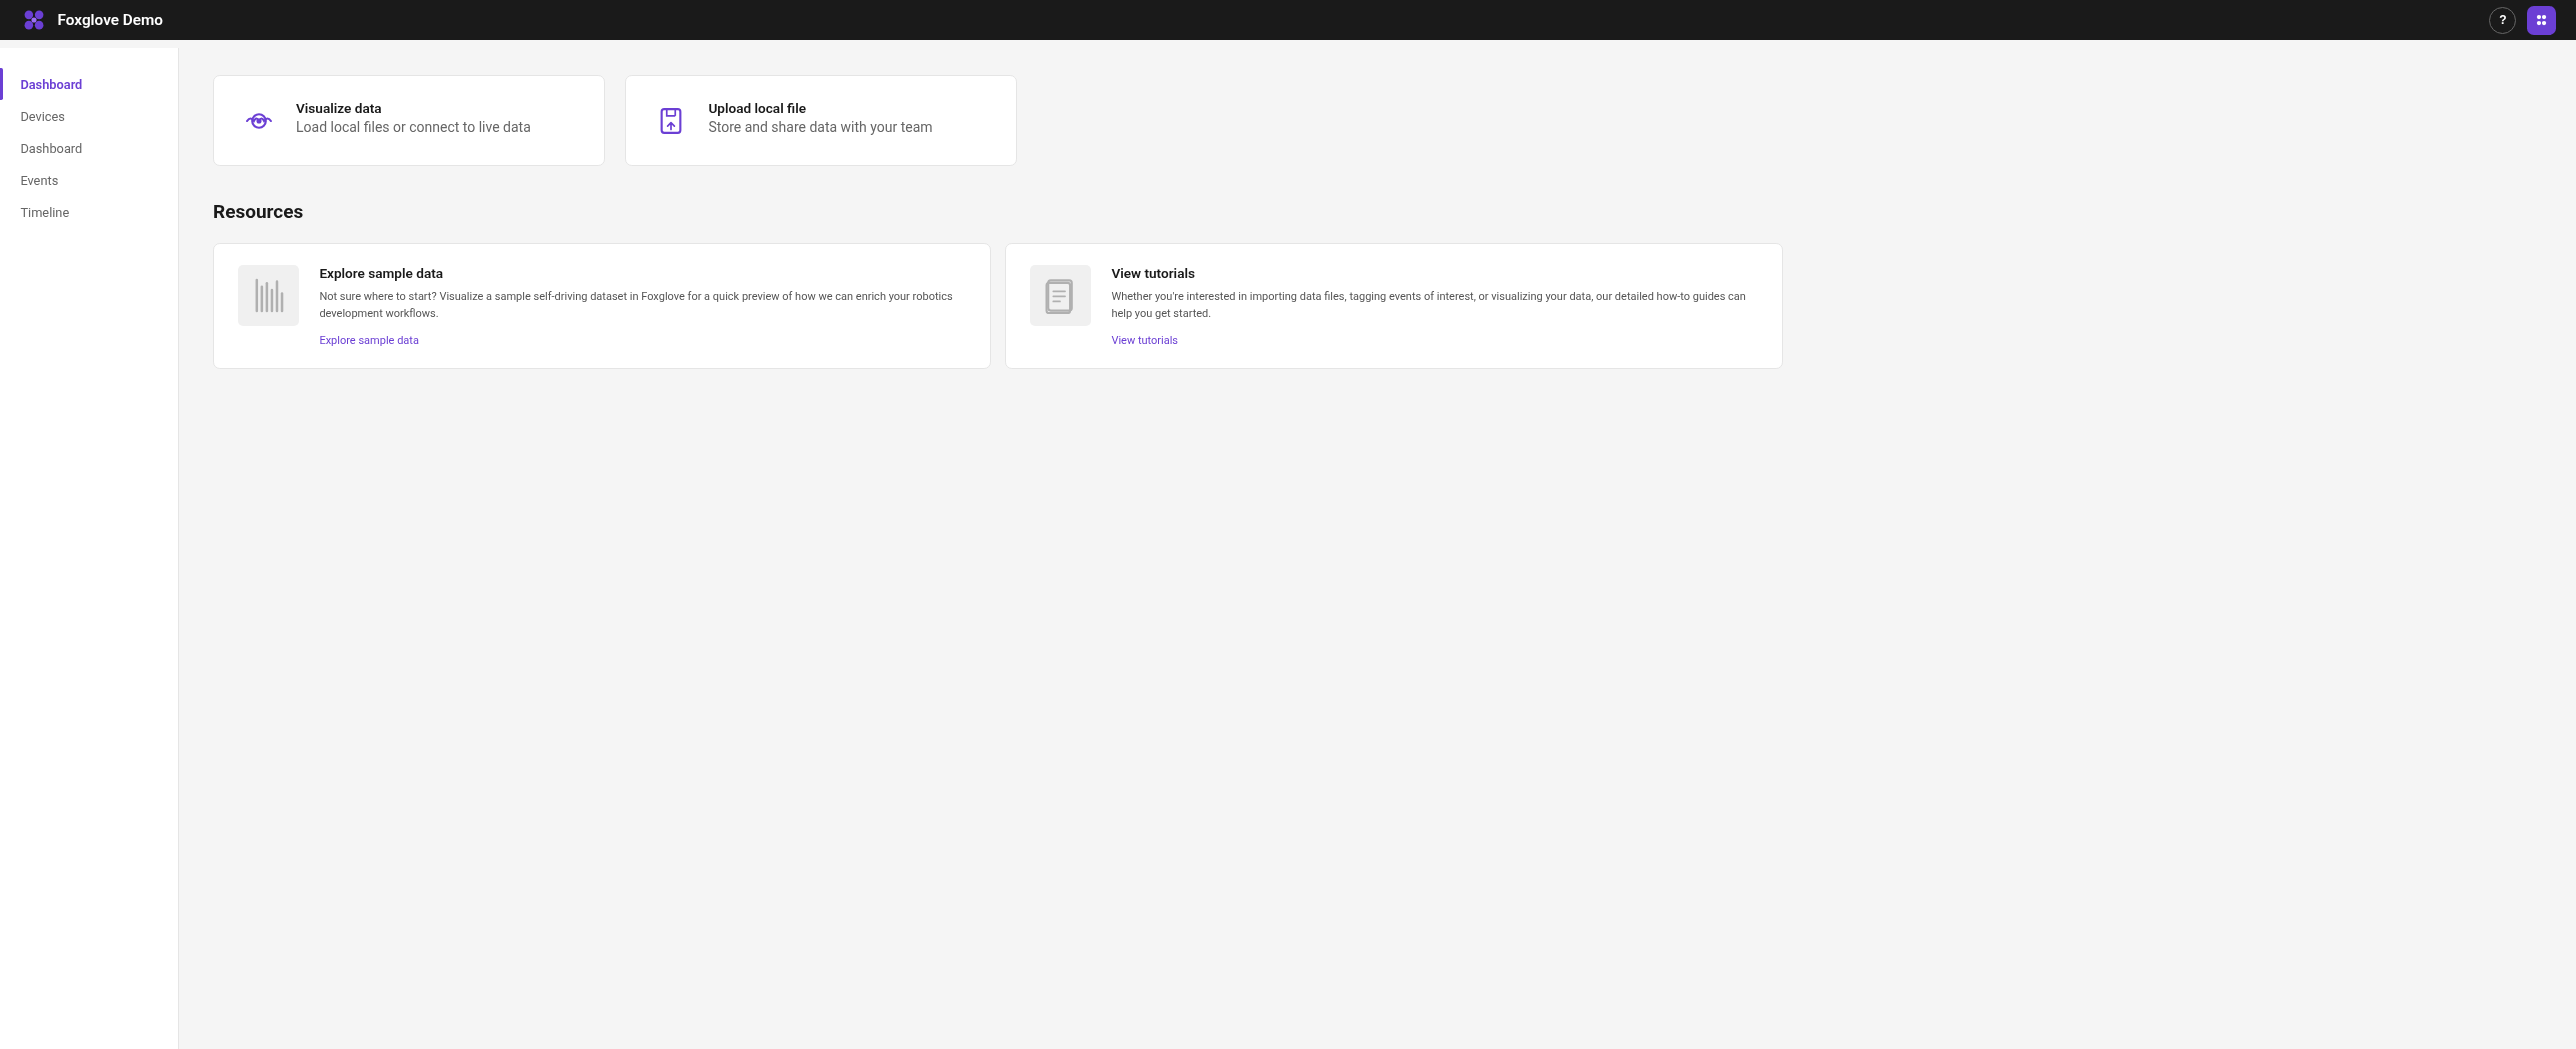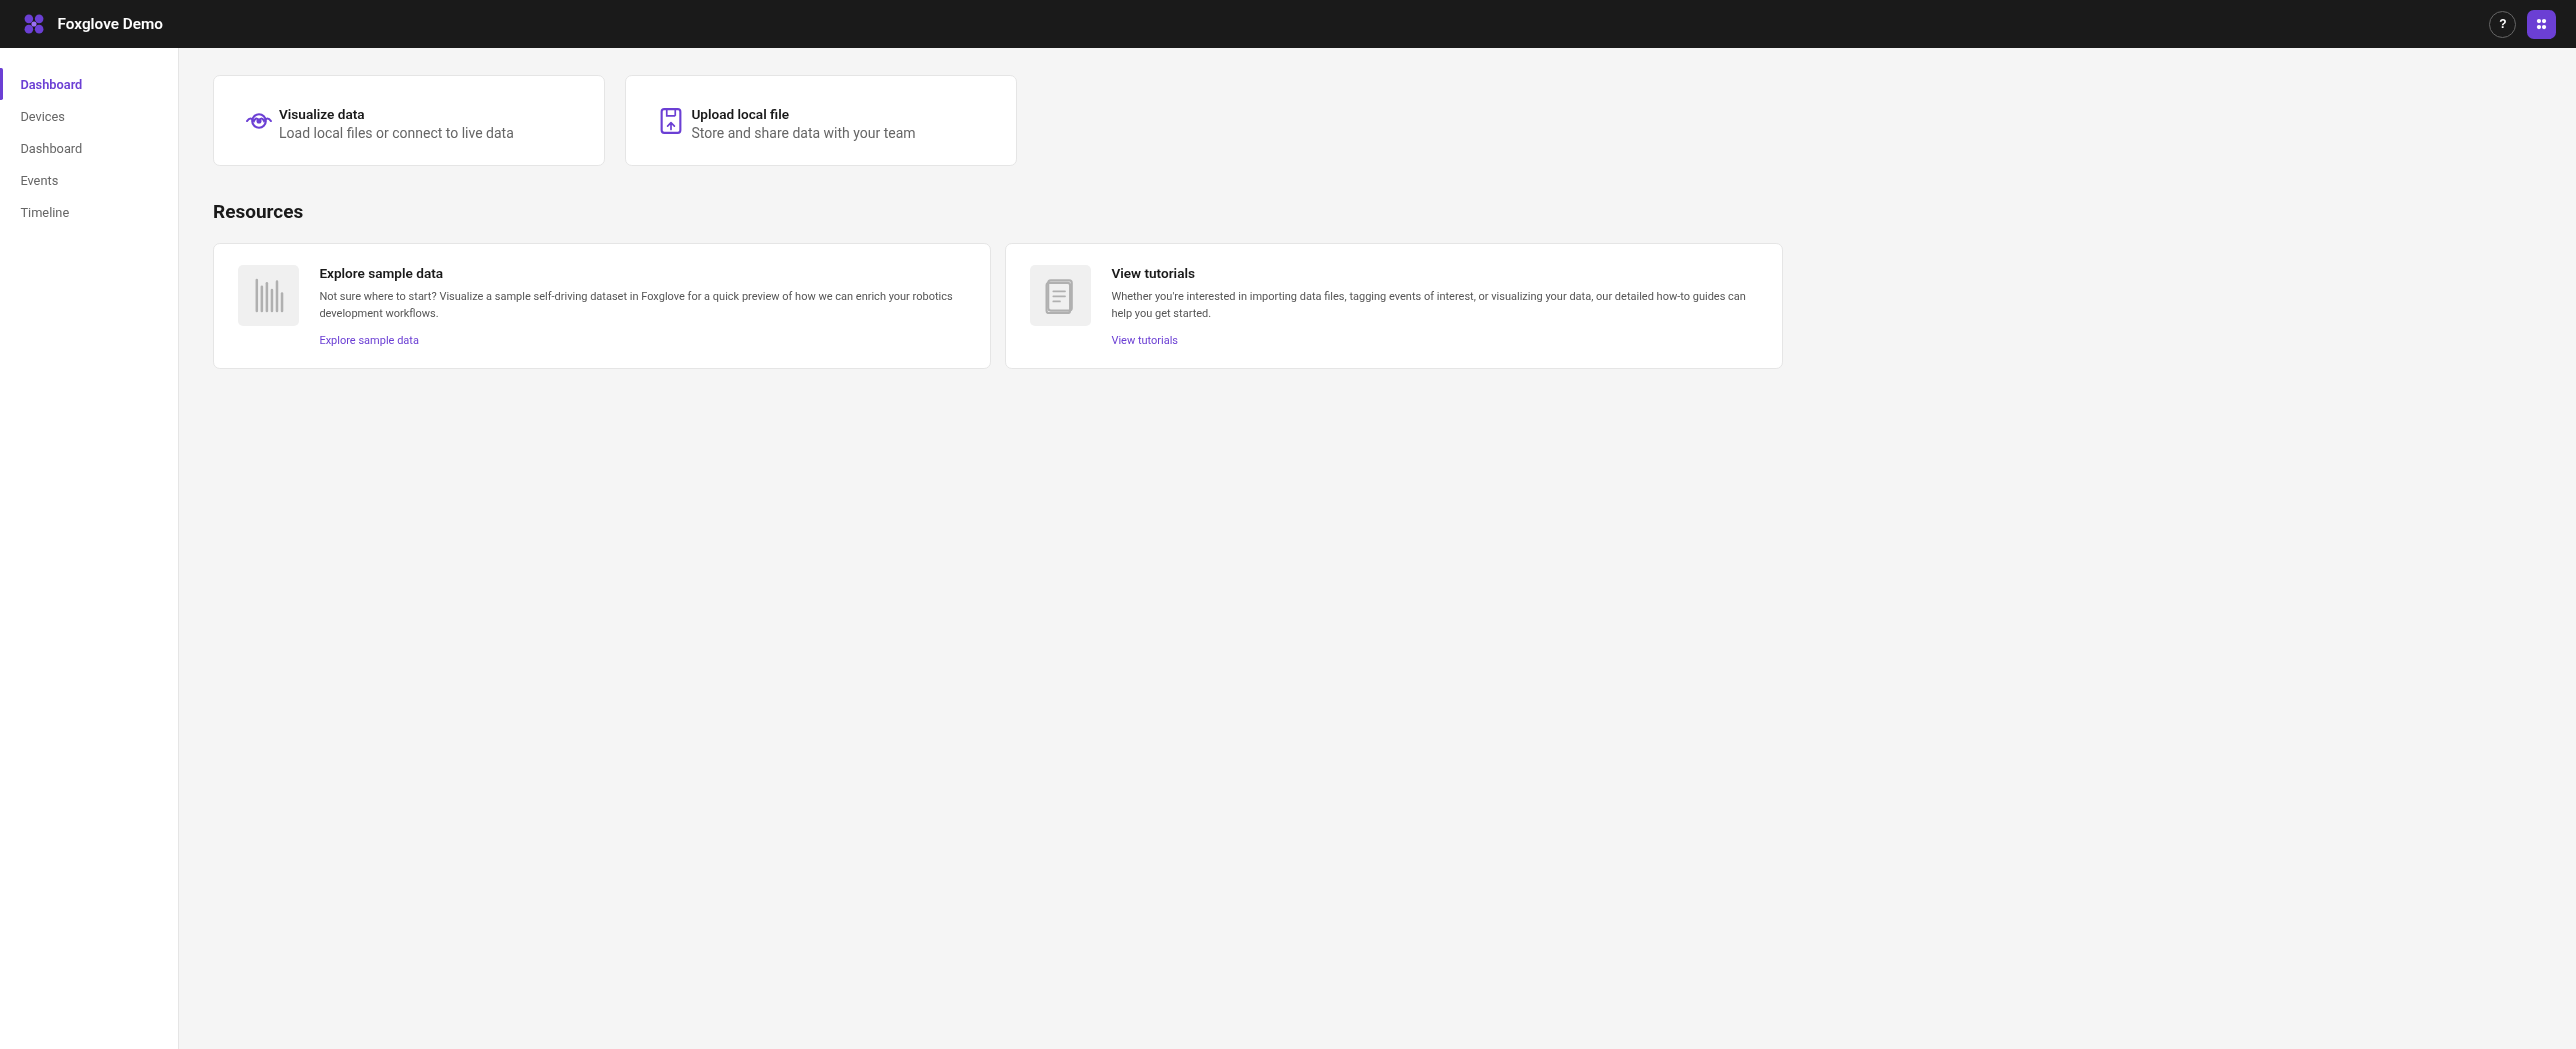--- a/index.html
+++ b/index.html
@@ -14,21 +14,21 @@
       min-height: 100vh;
     }
 
     
     .header {
       background: #1a1a1a;
       display: flex;
       align-items: center;
       justify-content: space-between;
       padding: 0 20.4px;
-      height: 48px;
+      height: 40px;
       position: fixed;
       top: 0;
       left: 0;
       right: 0;
       z-index: 100;
     }
 
     .header-left {
       display: flex;
       align-items: center;
@@ -145,21 +145,22 @@
       margin-bottom: 34px;
     }
 
     .action-card {
       flex: 1;
       background: #ffffff;
       border: 0.9px solid #e5e5e5;
       border-radius: 6.8px;
       padding: 24px 24px;
       display: flex;
-      align-items: flex-end;
+      align-items: flex-start;
+      gap: 17px;
       cursor: pointer;
       transition: border-color 0.2s;
       max-width: 392px;
     }
 
     .action-card-icon {
       width: 41px;
       height: 41px;
       display: flex;
       align-items: center;

